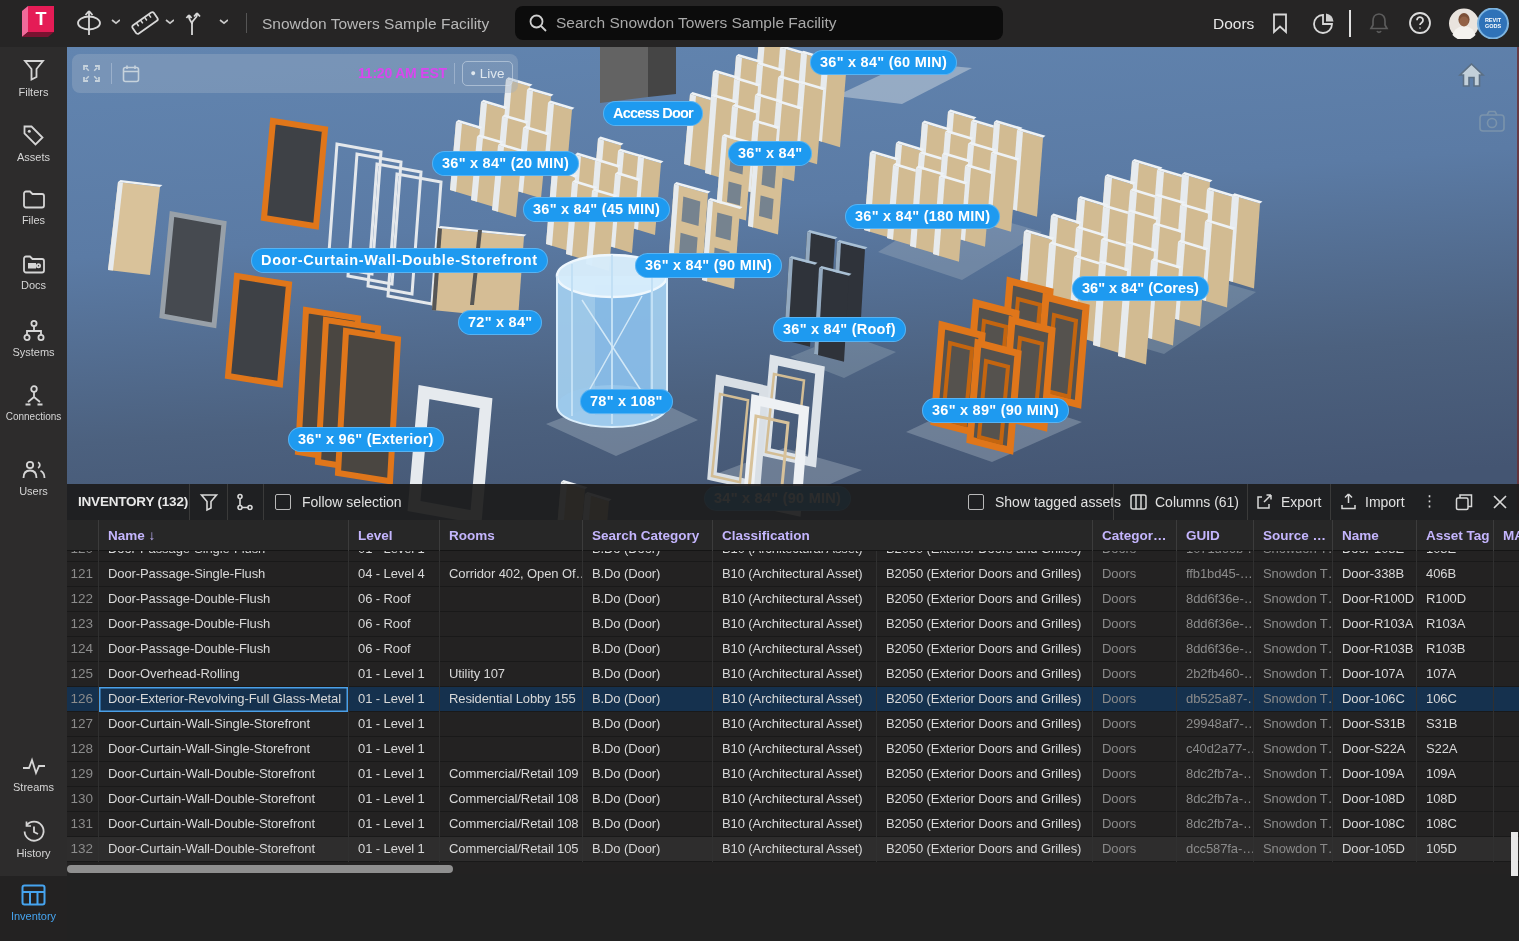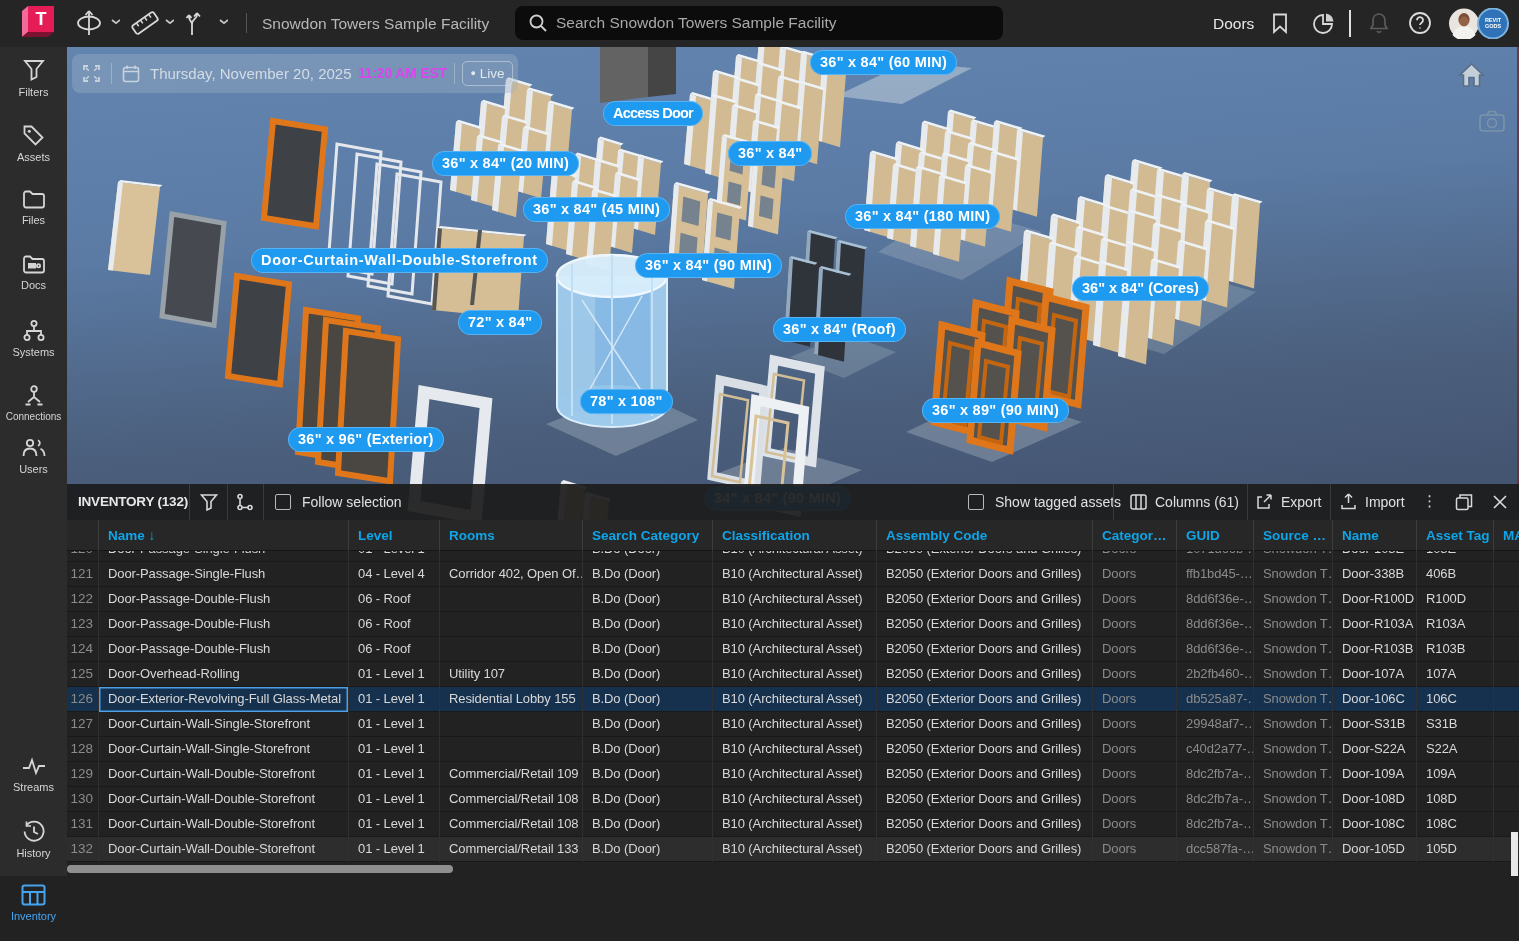--- a/index.html
+++ b/index.html
@@ -9,21 +9,21 @@
 #sidebar{position:absolute;left:0;top:47px;width:67px;height:894px;background:#2d2c2c}
 .sbitem{position:absolute;left:0;width:67px;text-align:center;color:#d5d5d5;font-size:11px}
 .sbitem svg{display:block;margin:0 auto 4px auto}
 #viewport{position:absolute;left:67px;top:47px;width:1452px;height:505px;overflow:hidden}
 .pill{position:absolute;background:#1e9af0;color:#fff;font-size:14.5px;line-height:19px;font-weight:bold;border-radius:13px;padding:3px 10px;white-space:nowrap;letter-spacing:0.25px;box-shadow:inset 0 0 0 1px rgba(255,255,255,0.25)}
 #panel{position:absolute;left:67px;top:484px;width:1452px;height:427px}
 #ptoolbar{position:absolute;left:0;top:0;width:1452px;height:36px;background:rgba(28,28,28,0.93);color:#ddd}
 .tbtxt{position:absolute;top:0;height:36px;line-height:36px;font-size:14px;color:#e0e0e0}
 .vsep{position:absolute;top:0;height:36px;width:1px;background:#3a3a3a}
 #phead{position:absolute;left:0;top:36px;width:1452px;height:31px;background:#272727;border-bottom:1px solid #151515}
-.hcell{position:absolute;top:0;height:31px;line-height:31px;font-size:13.5px;font-weight:bold;color:#0ea5e9;overflow:hidden;white-space:nowrap;padding-left:9px;border-left:1px solid #3c3c3c}
+.hcell{position:absolute;top:0;height:31px;line-height:31px;font-size:13.5px;font-weight:bold;color:#c4b5fd;overflow:hidden;white-space:nowrap;padding-left:9px;border-left:1px solid #3c3c3c}
 #rows{position:absolute;left:0;top:67px;width:1452px;height:313px;background:#232222;overflow:hidden}
 .row{position:absolute;left:0;width:1452px;height:25px;border-bottom:1px solid #191919}
 .cell{position:absolute;top:0;height:25px;line-height:24px;font-size:13px;color:#d8d8d8;letter-spacing:-0.1px;overflow:hidden;white-space:nowrap;padding-left:9px;border-left:1px solid #303030}
 .cg{color:#8b8b8b}
 .rnum{position:absolute;left:0;top:0;width:26px;height:25px;line-height:24px;font-size:13.5px;color:#8b8b8b;text-align:right}
 </style>
 </head>
 <body>
 <div id="topbar">
   <svg class="abs" style="left:18px;top:6px" width="38" height="35" viewBox="0 0 38 35">
@@ -126,21 +126,21 @@
     Systems
   </div>
   <div class="sbitem" style="top:337px;font-size:10px">
     <svg width="24" height="23" viewBox="0 0 24 23" fill="none" stroke="#d5d5d5" stroke-width="1.8">
         <circle cx="12" cy="5" r="2.8"></circle>
         <path d="M12 8 L12 13 M12 13 L6 18 M12 13 L18 18"></path>
         <path d="M3.5 20.5 L8.5 20.5 M15.5 20.5 L20.5 20.5" stroke-width="2.2"></path>
       </svg>
     Connections
   </div>
-  <div class="sbitem" style="top:390px">
+  <div class="sbitem" style="top:412px">
     <svg width="26" height="22" viewBox="0 0 26 22" fill="none" stroke="#d5d5d5" stroke-width="1.8">
         <circle cx="9" cy="6" r="3.2"></circle>
         <path d="M2.5 19 C2.5 13.5 5.5 11.5 9 11.5 C12.5 11.5 15.5 13.5 15.5 19"></path>
         <path d="M17 3.2 a3.2 3.2 0 0 1 0 5.8 M19.5 11.8 C22 13 23.5 15.5 23.5 19"></path>
       </svg>
     Users
   </div>
   <div class="sbitem" style="top:708px">
     <svg width="26" height="22" viewBox="0 0 26 22" fill="none" stroke="#d5d5d5" stroke-width="1.8">
         <path d="M2 13 L8 13 L11 5 L15 18 L18 11 L24 11"></path>
@@ -512,21 +512,20 @@
   <svg class="abs" style="left:10px;top:10px" width="19" height="19" viewBox="0 0 19 19" fill="none" stroke="#c6d2dc" stroke-width="1.8">
         <path d="M2 6 L2 2 L6 2 M13 2 L17 2 L17 6 M17 13 L17 17 L13 17 M6 17 L2 17 L2 13"></path>
         <path d="M3 7.5 l3-3 M12.5 3 l3 3? " stroke="none"></path>
         <path d="M6.8 6.8 L3.8 3.8 M12.2 6.8 L15.2 3.8 M6.8 12.2 L3.8 15.2 M12.2 12.2 L15.2 15.2" stroke-width="1.5"></path>
       </svg>
   <div class="abs" style="left:39px;top:9px;width:1px;height:21px;background:rgba(220,230,240,0.35)"></div>
   <svg class="abs" style="left:50px;top:10px" width="18" height="19" viewBox="0 0 18 19" fill="none" stroke="#c6d2dc" stroke-width="1.6">
         <rect x="1.5" y="3.5" width="15" height="14" rx="2"></rect>
         <path d="M1.5 7.5 L16.5 7.5 M5 1.5 L5 5 M13 1.5 L13 5"></path>
       </svg>
-  <div class="abs" style="left:78px;top:0;height:39px;line-height:39px;font-size:15px">Thursday, November 20, 2025</div>
       <div class="abs" style="left:286px;top:0;height:39px;line-height:39px;font-size:14px;letter-spacing:-0.2px;font-weight:bold;color:#d946ef">11:20 AM EST</div>
   <div class="abs" style="left:382px;top:9px;width:1px;height:21px;background:rgba(220,230,240,0.35)"></div>
   <div class="abs" style="left:390px;top:7px;width:51px;height:25px;border:1px solid rgba(220,230,240,0.5);border-radius:5px;font-size:13.5px;color:#dfe7ee;text-align:center;line-height:23px"><span style="font-size:9px;vertical-align:2px">●</span> Live</div>
 </div>
 <svg class="abs" style="left:1391px;top:16px" width="27" height="24" viewBox="0 0 27 24">
       <path d="M13.5 1 L25 12 L21.5 12 L21.5 23 L16 23 L16 14.5 L11 14.5 L11 23 L5.5 23 L5.5 12 L2 12 Z" fill="#c3d0da" stroke="#5b6f84" stroke-width="1.6"></path>
     </svg>
 <svg class="abs" style="left:1412px;top:63px" width="26" height="22" viewBox="0 0 26 22" fill="none" stroke="#8299ad" stroke-width="1.6" opacity="0.8">
       <rect x="1" y="5" width="24" height="16" rx="3"></rect>
       <path d="M8 5 L10 1.5 L16 1.5 L18 5"></path>
@@ -594,21 +593,20 @@
     <svg class="abs" style="left:1425px;top:10px" width="16" height="16" viewBox="0 0 16 16" stroke="#d8d8d8" stroke-width="1.7">
         <path d="M2 2 L14 14 M14 2 L2 14"></path>
       </svg>
   </div>
   <div id="phead">
 <div class="hcell" style="left:31px;width:250px">Name ↓</div>
 <div class="hcell" style="left:281px;width:91px">Level</div>
 <div class="hcell" style="left:372px;width:143px">Rooms</div>
 <div class="hcell" style="left:515px;width:130px">Search Category</div>
 <div class="hcell" style="left:645px;width:164px">Classification</div>
-<div class="hcell" style="left:809px;width:216px">Assembly Code</div>
 <div class="hcell" style="left:1025px;width:84px">Categor…</div>
 <div class="hcell" style="left:1109px;width:77px">GUID</div>
 <div class="hcell" style="left:1186px;width:79px">Source …</div>
 <div class="hcell" style="left:1265px;width:84px">Name</div>
 <div class="hcell" style="left:1349px;width:77px">Asset Tag</div>
 <div class="hcell" style="left:1426px;width:26px">MA</div>
   </div>
   <div id="rows">
 <div class="row" style="top:-14.0px;background:transparent">
         <div class="rnum">120</div>
@@ -787,21 +785,21 @@
         <div class="cell cg" style="left:1109px;width:77px">8dc2fb7a-…</div>
         <div class="cell cg" style="left:1186px;width:79px">Snowdon T…</div>
         <div class="cell" style="left:1265px;width:84px">Door-108C</div>
         <div class="cell" style="left:1349px;width:77px">108C</div>
         <div class="cell" style="left:1426px;width:26px"></div>
       </div>
 <div class="row" style="top:286.0px;background:#2e2d2d">
         <div class="rnum">132</div>
         <div class="cell" style="left:31px;width:250px">Door-Curtain-Wall-Double-Storefront</div>
         <div class="cell" style="left:281px;width:91px">01 - Level 1</div>
-        <div class="cell" style="left:372px;width:143px">Commercial/Retail 133</div>
+        <div class="cell" style="left:372px;width:143px">Commercial/Retail 105</div>
         <div class="cell" style="left:515px;width:130px">B.Do (Door)</div>
         <div class="cell" style="left:645px;width:164px">B10 (Architectural Asset)</div>
         <div class="cell" style="left:809px;width:216px">B2050 (Exterior Doors and Grilles)</div>
         <div class="cell cg" style="left:1025px;width:84px">Doors</div>
         <div class="cell cg" style="left:1109px;width:77px">dcc587fa-…</div>
         <div class="cell cg" style="left:1186px;width:79px">Snowdon T…</div>
         <div class="cell" style="left:1265px;width:84px">Door-105D</div>
         <div class="cell" style="left:1349px;width:77px">105D</div>
         <div class="cell" style="left:1426px;width:26px"></div>
       </div>

